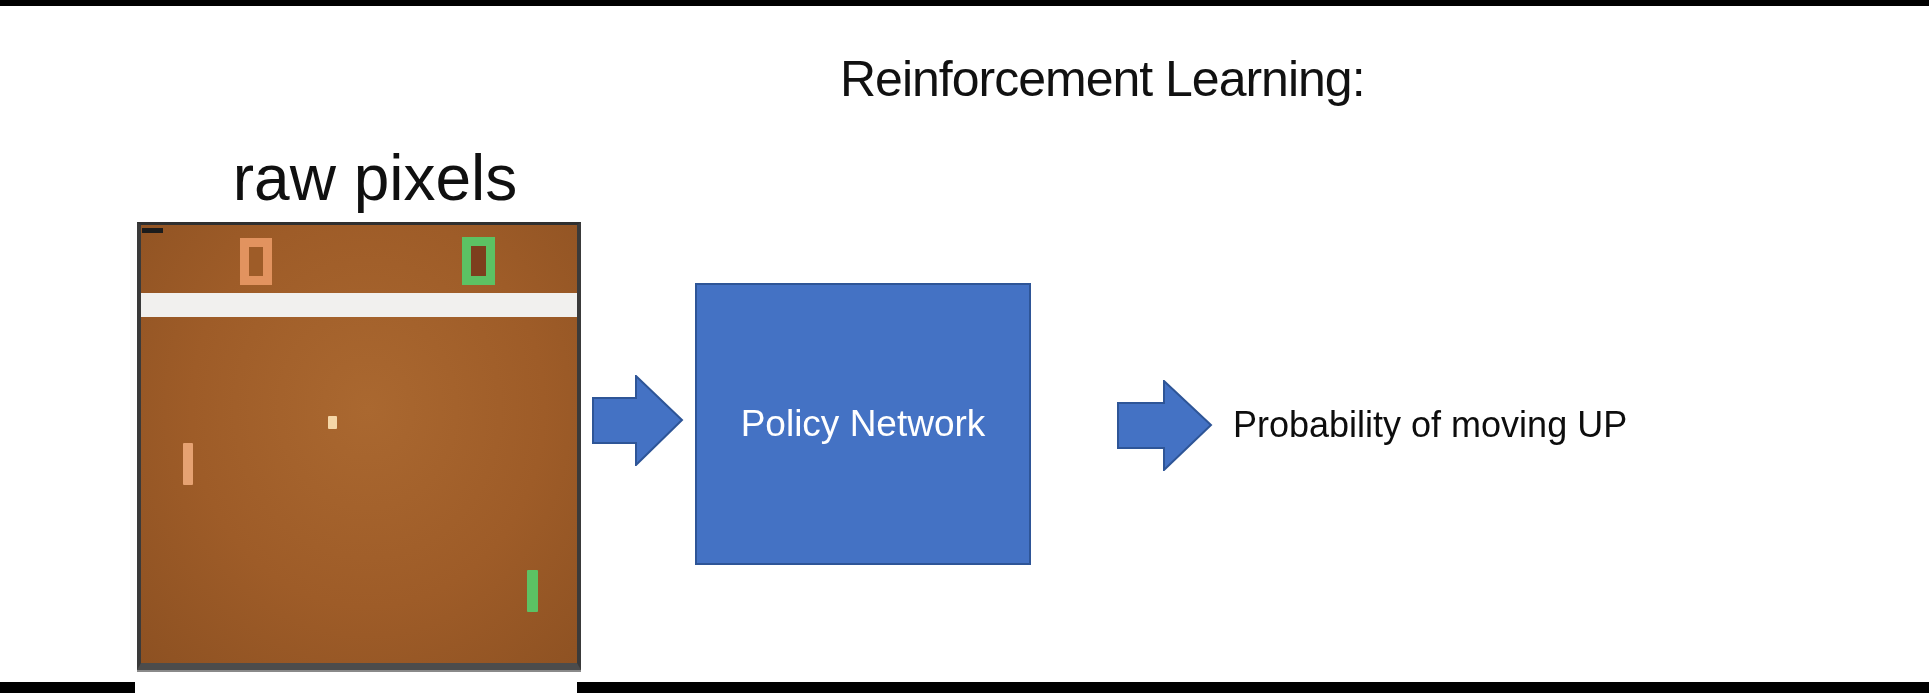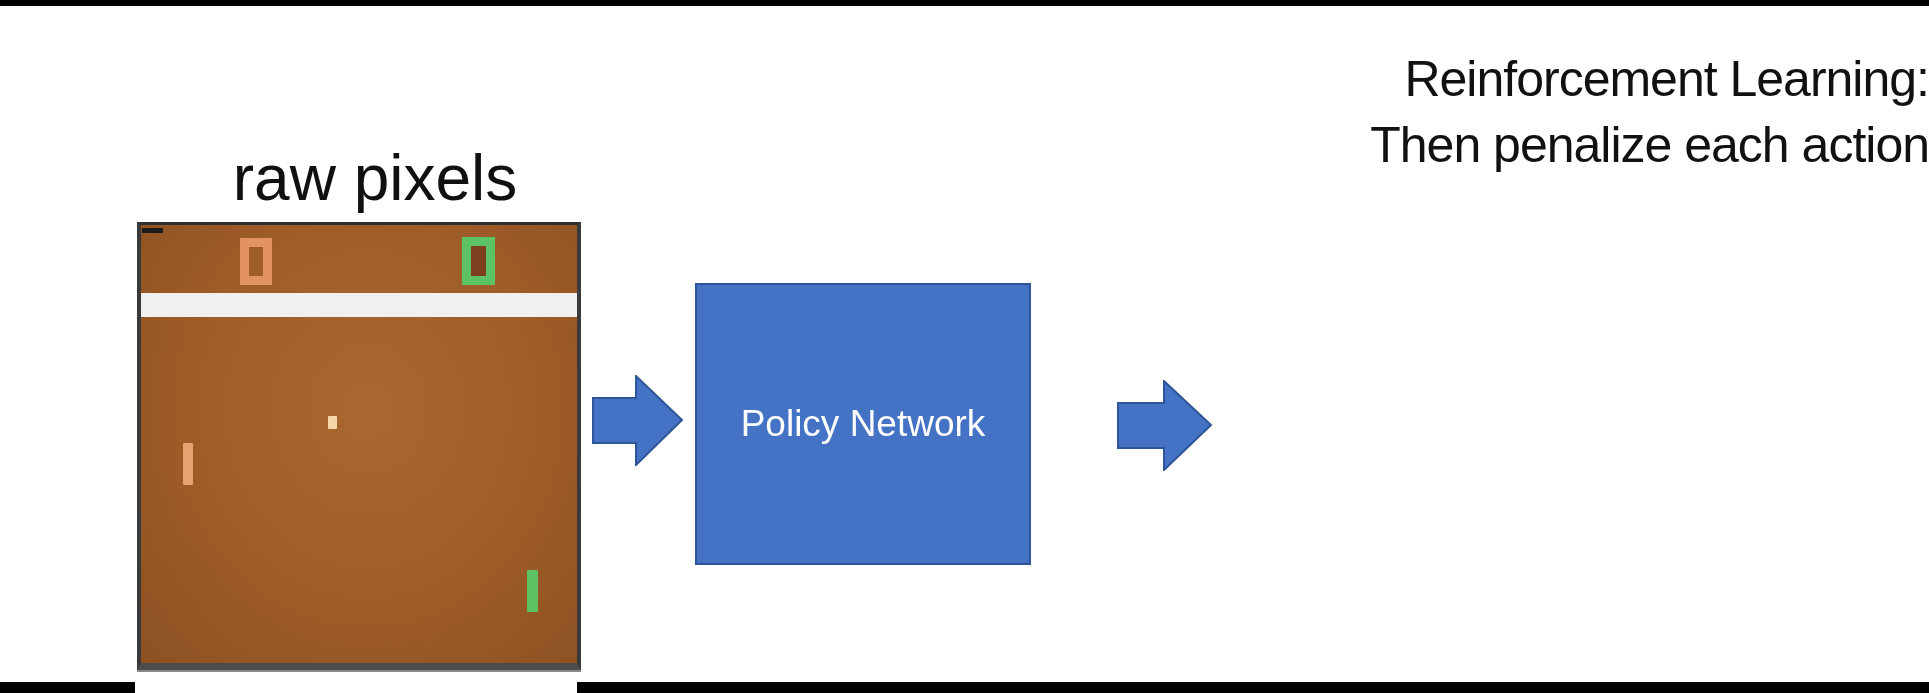--- a/index.html
+++ b/index.html
@@ -12,21 +12,21 @@
     color:#0d0d0d;
   }
   
   .top-bar{position:absolute;left:0;top:0;width:1929px;height:6px;background:#000;}
   .bottom-bar-left{position:absolute;left:0;top:682px;width:135px;height:11px;background:#000;}
   .bottom-bar-right{position:absolute;left:577px;top:682px;width:1352px;height:11px;background:#000;}
 
   
   .title-block{
     position:absolute;left:840px;top:46px;width:1089px;
-    text-align:right;
+    text-align:left;
     font-size:50px;line-height:66px;letter-spacing:-1px;
     color:#111;
   }
 
   
   .raw-pixels-label{
     position:absolute;left:230px;top:148px;width:290px;
     text-align:center;font-size:64px;line-height:60px;color:#101010;
   }
 
@@ -83,21 +83,20 @@
 </style>
 </head>
 <body>
 
 <div class="canvas">
 
   <div class="top-bar"></div>
 
   <div class="title-block">
     <div>Reinforcement Learning:</div>
-    <div>Then penalize each action</div>
   </div>
 
   <div class="raw-pixels-label">raw pixels</div>
 
   <div class="game-frame">
     <div class="game-field">
       <div class="corner-dash"></div>
       <div class="score score-left" title="0"></div>
       <div class="score score-right" title="0"></div>
       <div class="divider-band"></div>
@@ -112,17 +111,18 @@
   </svg>
 
   <div class="policy-box">
     <span class="policy-box-label">Policy Network</span>
   </div>
 
   <svg class="arrow arrow-output" width="96" height="91" viewBox="0 0 96 91">
     <polygon points="1,23 47,23 47,1 94,45 47,90 47,68 1,68" fill="#4472c4" stroke="#2e5597" stroke-width="2"></polygon>
   </svg>
 
+  <div class="probability-label">Probability of moving UP</div>
 
   <div class="bottom-bar-left"></div>
   <div class="bottom-bar-right"></div>
 
 </div>
 
 </body></html>

